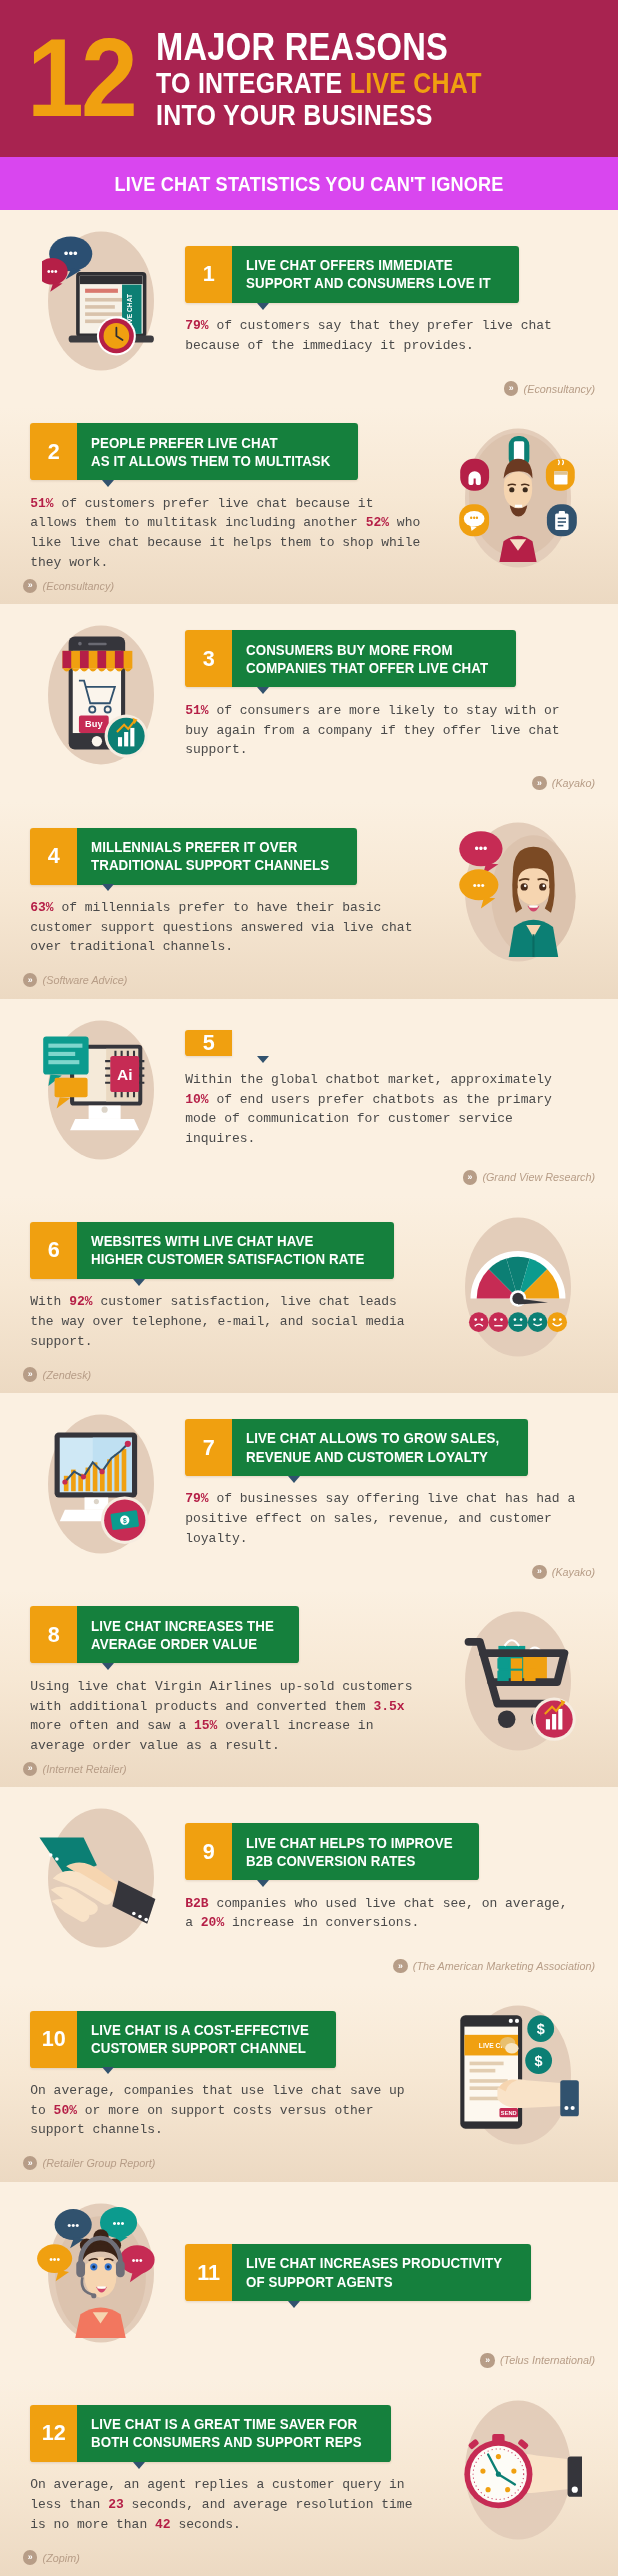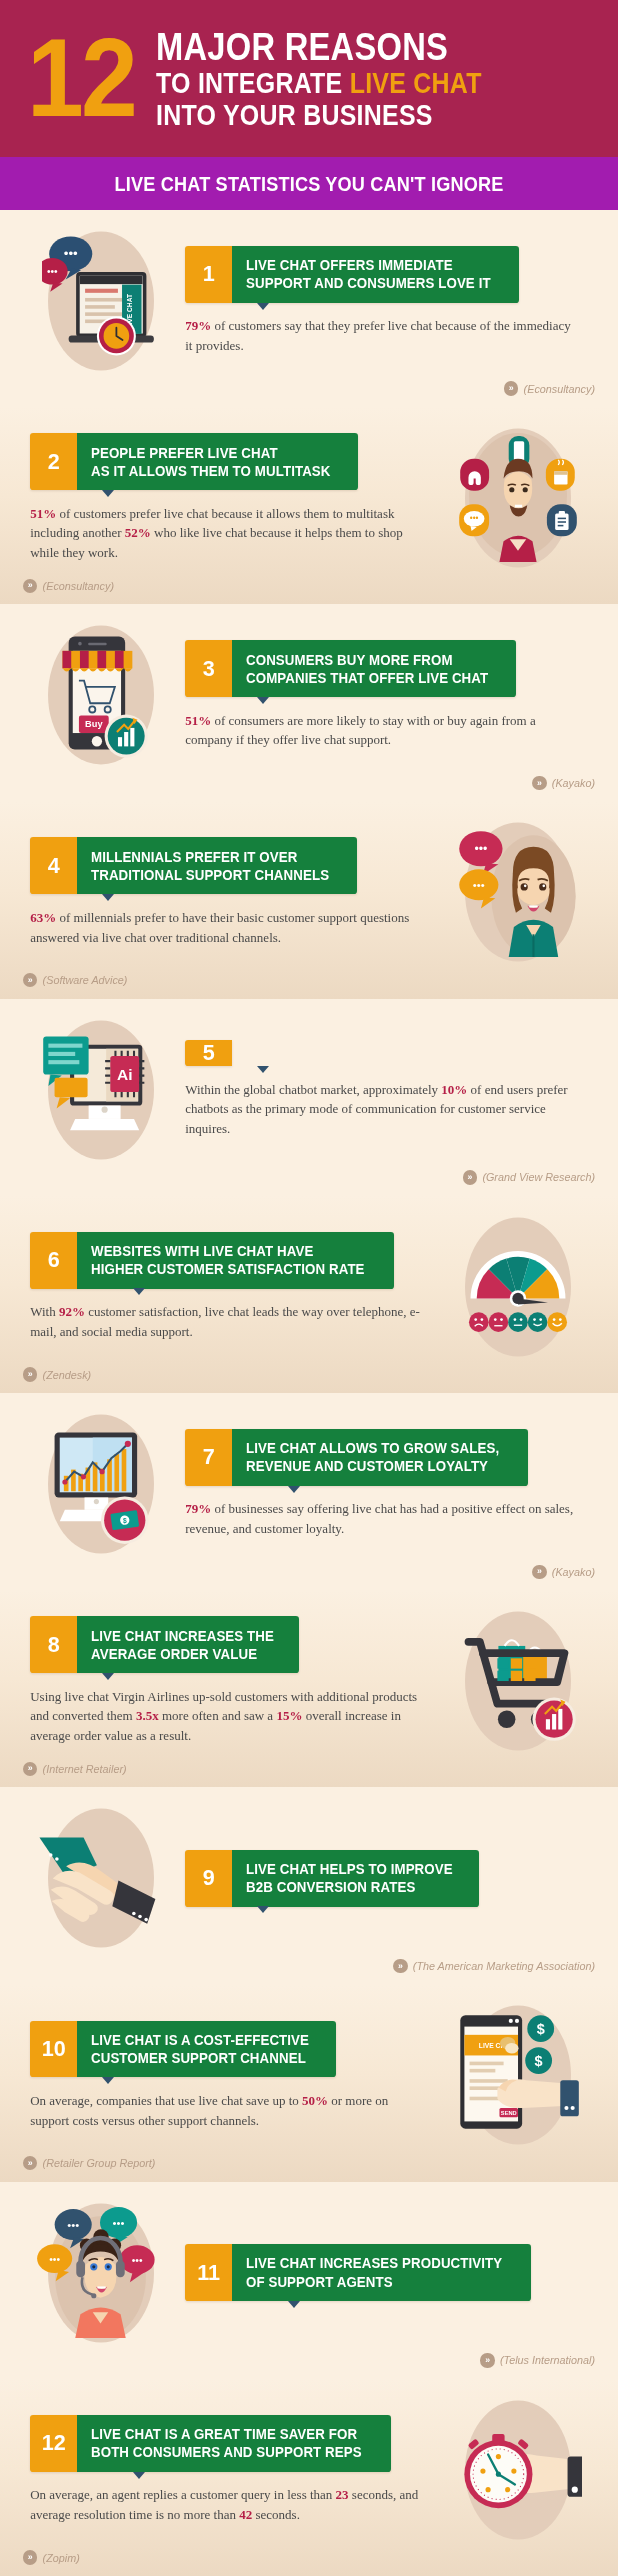--- a/index.html
+++ b/index.html
@@ -40,21 +40,21 @@
     transform: scaleX(0.86);
     transform-origin: left center;
     white-space: nowrap;
   }
   .hero-l1 { font-size: 38px; line-height: 1.02; }
   .hero-l2 { font-size: 29px; line-height: 1.12; }
   .hero-l3 { font-size: 29px; line-height: 1.10; }
   .hero-hl { color: #f0a010; }
 
   .greenbar {
-    background: #a21caf;
+    background: #d946ef;
     height: 53px;
     display: flex;
     align-items: center;
     justify-content: center;
   }
   .greenbar span {
     color: #ffffff;
     font-weight: bold;
     font-size: 20.6px;
     letter-spacing: 0.2px;
@@ -144,21 +144,21 @@
   }
   .banner-wrap.wide .tail { left: 103px; }
 
   
   .copy {
     margin-top: 13.4px;
     font-size: 13px;
     line-height: 1.52;
     color: #4a4a4a;
     max-width: 392px;
-    font-family: Liberation Serif, serif;
+    font-family: Liberation Mono, monospace;
   }
   .copy b { color: #b51f47; font-weight: bold; }
 
   
   .source {
     display: flex;
     align-items: center;
     gap: 5.2px;
     font-style: italic;
     color: #b79d87;
@@ -648,20 +648,21 @@
         <div class="banner-wrap ">
           <div class="banner">
             <div class="num">9</div>
             <div class="title">
                   <span class="ln">LIVE CHAT HELPS TO IMPROVE</span>
                   <span class="ln">B2B CONVERSION RATES</span>
                 </div>
           </div>
           <div class="tail"></div>
         </div>
+        <div class="copy"><b>B2B</b> companies who used live chat see, on average, a <b>20%</b> increase in conversions.</div>
       </div>
     </div>
     <div class="source right">
       <span class="chev">»</span>
       <span>(The American Marketing Association)</span>
     </div>
   </div>
       <div class="band dark">
     <div class="row rev">
       <div class="art">

